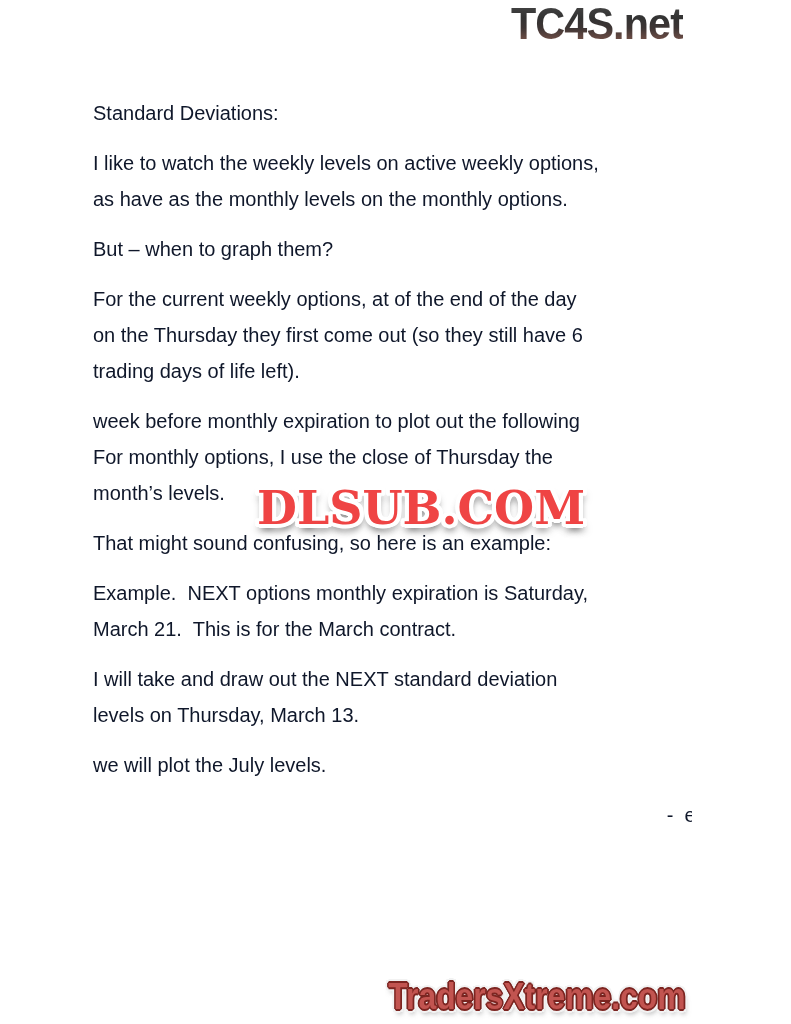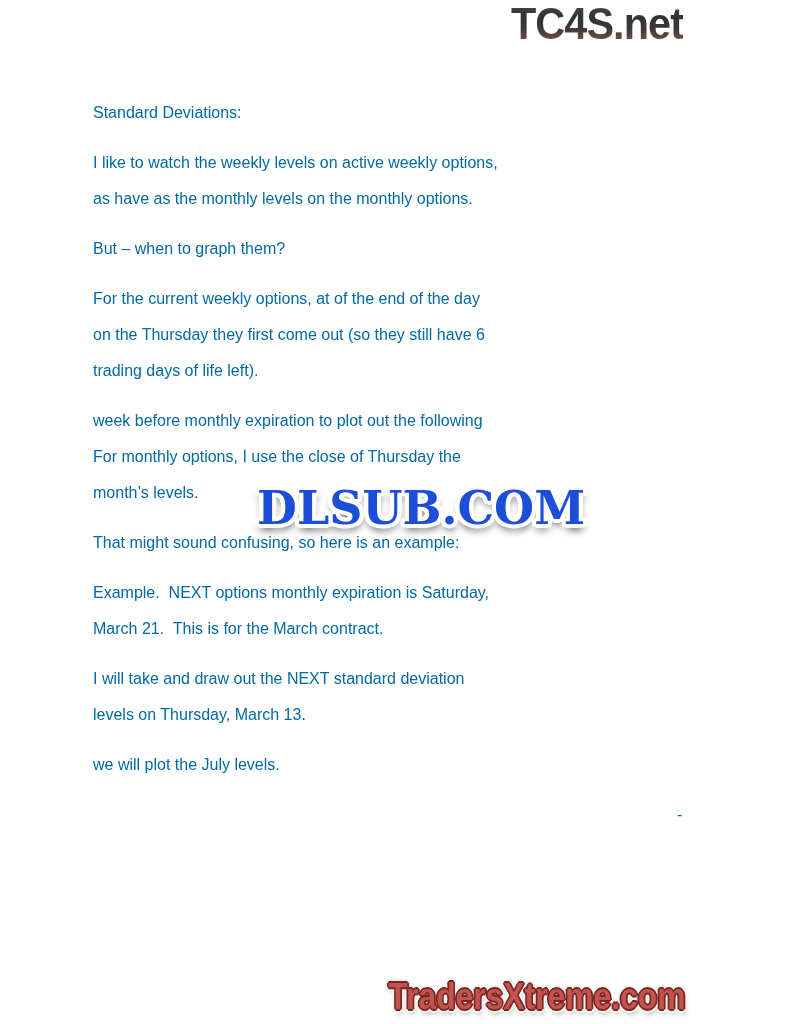--- a/index.html
+++ b/index.html
@@ -35,42 +35,42 @@
     color: transparent;
     white-space: pre;
   }
 
   
   .doc-body {
     position: absolute;
     left: 93px;
     top: 95px;
     width: 625px;
-    color: #0369a1;
-    font-size: 16px;
+    color: #0f172a;
+    font-size: 20px;
     line-height: 36px;
   }
   .paragraph { margin: 0 0 14px 0; }
   .line { white-space: pre; }
   .end-note {
     padding-left: 7px;
     text-align: right;
   }
 
   
   .dlsub-watermark {
     position: absolute;
     left: 257px;
     top: 484px;
     font-family: "DejaVu Serif", serif;
     font-weight: 700;
     font-size: 46px;
     line-height: 48px;
     letter-spacing: 0px;
-    color: #1d4ed8;
+    color: #ef4444;
     white-space: pre;
     text-shadow:
       -4px 0 0 #ffffff, 4px 0 0 #ffffff,
       0 -4px 0 #ffffff, 0 4px 0 #ffffff,
       -3px -3px 0 #ffffff, 3px -3px 0 #ffffff,
       -3px 3px 0 #ffffff, 3px 3px 0 #ffffff,
       -4px 2px 0 #ffffff, 4px 2px 0 #ffffff,
       -4px -2px 0 #ffffff, 4px -2px 0 #ffffff,
       2px 6px 7px rgba(70,70,70,0.6),
       -2px 6px 7px rgba(70,70,70,0.45);

